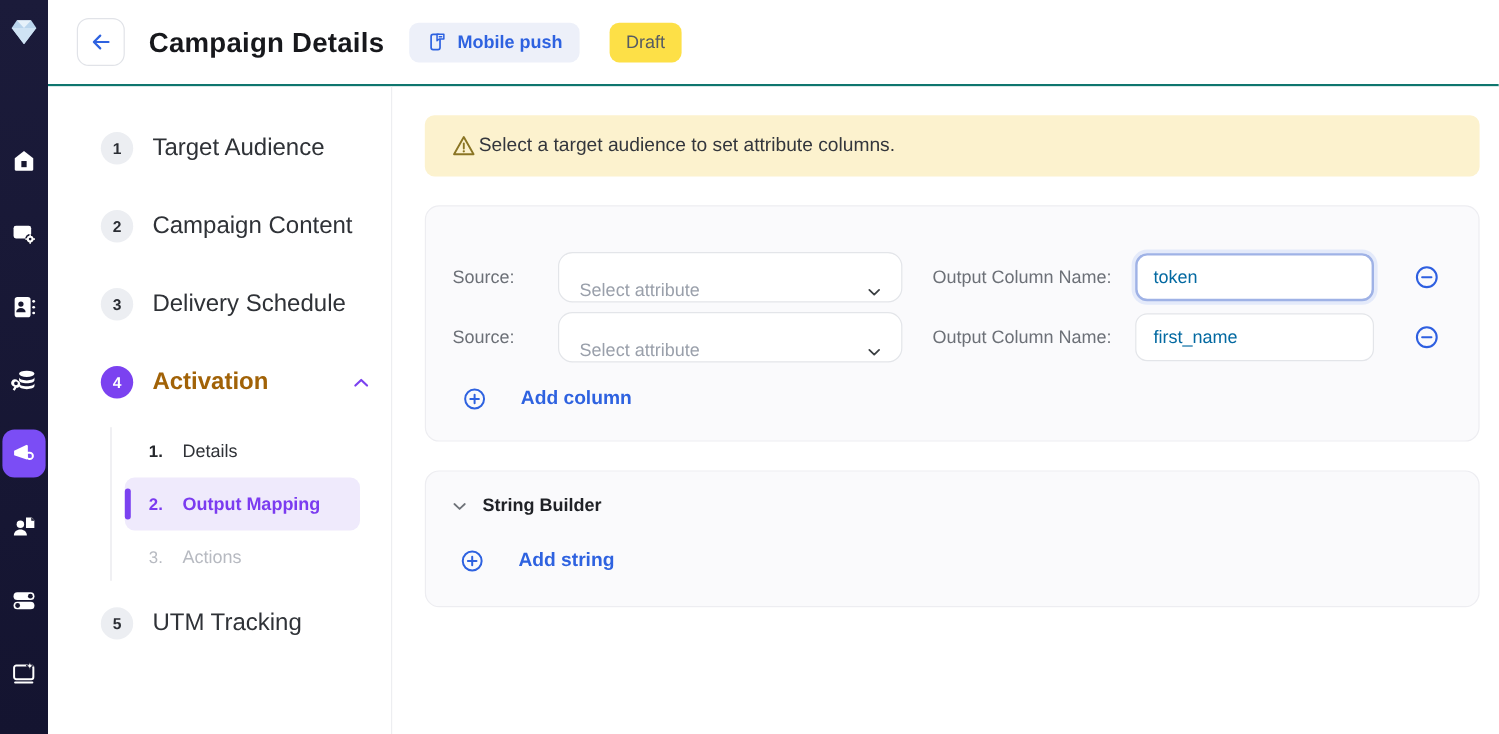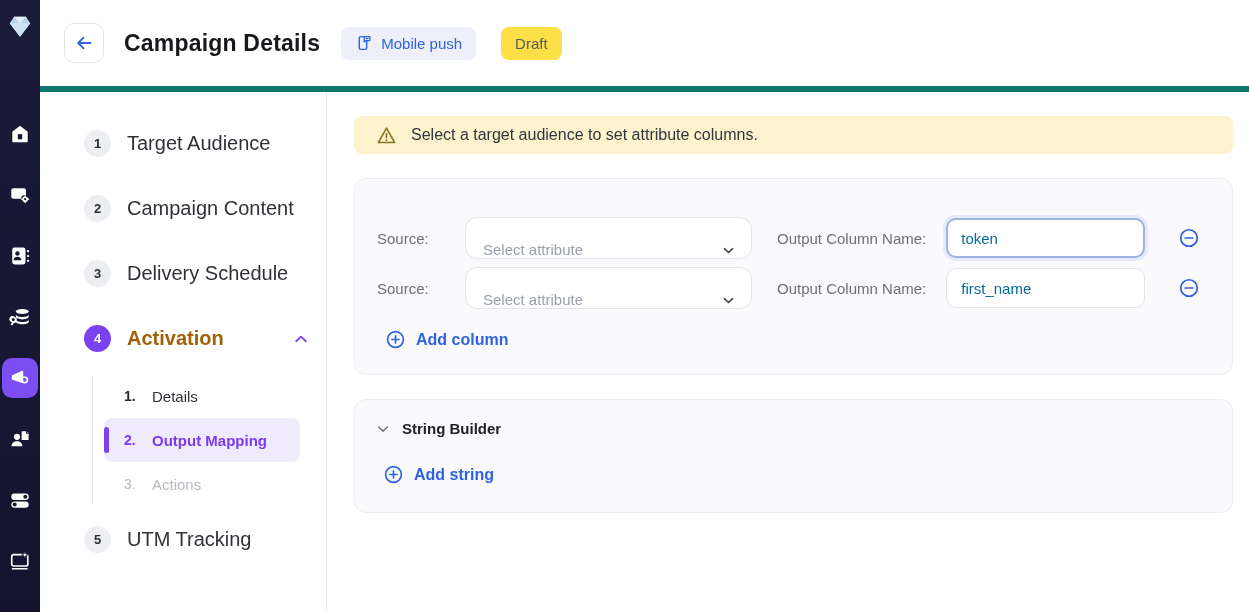--- a/index.html
+++ b/index.html
@@ -12,24 +12,24 @@
   .rail { width:40px; background:linear-gradient(180deg,#1b1b3a 0%,#141430 100%); display:flex; flex-direction:column; align-items:center; padding-top:12px; flex-shrink:0; }
   .rail-logo { width:30px; height:28px; display:flex; align-items:center; justify-content:center; }
   .rail-nav { display:flex; flex-direction:column; margin-top:74px; gap:21px; }
   .rail-item { width:36px; height:40px; border-radius:10px; display:flex; align-items:center; justify-content:center; cursor:pointer; }
   .rail-item.active { background:#7b4df5; }
   .rail-item svg { display:block; }
 
   
   .right { flex:1; display:flex; flex-direction:column; min-width:0; }
 
-  .topbar { height:92px; background:#fff; border-bottom:6px solid #0f766e; display:flex; align-items:center; padding:0 24px; flex-shrink:0; }
+  .topbar { height:72px; background:#fff; border-bottom:2px solid #0f766e; display:flex; align-items:center; padding:0 24px; flex-shrink:0; }
   .back-btn { width:40px; height:40px; background:#fff; border:1px solid #e1e3e8; border-radius:10px; display:flex; align-items:center; justify-content:center; cursor:pointer; }
   .page-title { font-size:23px; font-weight:700; color:#17181c; margin-left:20px; letter-spacing:.2px; }
-  .badge { display:flex; align-items:center; gap:9px; height:33px; padding:0 14px; border-radius:8px; font-size:15px; font-weight:400; margin-left:21px; }
+  .badge { display:flex; align-items:center; gap:9px; height:33px; padding:0 14px; border-radius:8px; font-size:15px; font-weight:700; margin-left:21px; }
   .badge.channel { background:#edf0f9; color:#2e62e0; }
   .badge.status { background:#fde047; color:#565b63; margin-left:25px; font-weight:500; }
 
   .body-row { flex:1; display:flex; min-height:0; }
 
   
   .steps-panel { width:287px; flex-shrink:0; border-right:1px solid #e9eaee; padding:38px 0 0 44px; background:#fff; }
   .step { display:flex; align-items:center; gap:16px; margin-bottom:38px; cursor:pointer; position:relative; width:230px; }
   .step-num { width:27px; height:27px; border-radius:50%; background:#eceef2; color:#2a2d33; font-size:13px; font-weight:700; display:flex; align-items:center; justify-content:center; flex-shrink:0; }
   .step-label { font-size:20px; color:#2f3237; }
@@ -45,21 +45,21 @@
   .substep.active { background:#efeafc; }
   .substep.active::before { content:""; position:absolute; left:0; top:9px; width:5px; height:26px; border-radius:3px; background:#7b42f0; }
   .substep.active .substep-num, .substep.active .substep-label { color:#7b3bf0; }
   .substep.active .substep-label { font-weight:600; }
   .substep.disabled { cursor:default; }
   .substep.disabled .substep-num, .substep.disabled .substep-label { color:#b7bac1; font-weight:400; }
 
   
   .content { flex:1; padding:24px 16px 0 27px; background:#fff; min-width:0; }
 
-  .banner { height:38px; background:#fcf2ce; border-radius:8px; display:flex; align-items:center; padding:0 22px; gap:14px; }
+  .banner { height:51px; background:#fcf2ce; border-radius:8px; display:flex; align-items:center; padding:0 22px; gap:2px; }
   .banner-text { font-size:16px; color:#33363c; }
 
   .card { background:#fafafc; border:1px solid #ededf1; border-radius:12px; margin-top:24px; padding:20px 22px 24px; }
   .card-head { display:flex; align-items:center; }
   .card-title { font-size:15px; font-weight:700; color:#202227; margin-left:11px; }
   .req { color:#d2403a; font-size:15px; font-weight:700; margin-left:7px; }
   .head-right { margin-left:auto; display:flex; align-items:center; gap:13px; }
   .toggle { width:37px; height:20px; border-radius:10px; background:#e7e8ec; position:relative; cursor:pointer; flex-shrink:0; }
   .toggle .knob { position:absolute; left:2px; top:2px; width:16px; height:16px; border-radius:50%; background:#fff; box-shadow:0 1px 2px rgba(0,0,0,.18); }
   .toggle-label { font-size:15px; font-weight:700; color:#202227; }
@@ -68,21 +68,21 @@
   .attr-row.first { margin-top:18px; }
   .field-label { font-size:15px; color:#6c7077; }
   .src-label { width:88px; flex-shrink:0; }
   .select { width:287px; height:42px; background:#fff; border:1px solid #e3e5e9; border-radius:12px; display:flex; align-items:flex-end; justify-content:space-between; padding:0 15px 0 17px; cursor:pointer; flex-shrink:0; }
   .select .ph { font-size:15px; color:#9aa0ab; }
   .out-label { margin-left:25px; margin-right:20px; white-space:nowrap; }
   .txt-input { width:199px; height:40px; border:1px solid #e3e5e9; border-radius:10px; background:#fff; padding:0 14px; font-size:15px; color:#0369a1; font-family:"Liberation Sans","DejaVu Sans",sans-serif; outline:none; caret-color:#1f2126; }
   .txt-input.focused, .txt-input:focus { border:2px solid #9fb2e6; box-shadow:0 0 0 3px #e4eafa; padding:0 13px; }
   .icon-btn { margin-left:auto; margin-right:10px; width:22px; height:22px; border:none; background:none; padding:0; cursor:pointer; display:flex; align-items:center; justify-content:center; flex-shrink:0; }
 
-  .add-btn { display:flex; align-items:center; gap:10px; border:none; background:none; cursor:pointer; color:#2e62e0; font-size:16px; font-weight:700; font-family:"Liberation Sans","DejaVu Sans",sans-serif; margin:20px 0 0 8px; }
+  .add-btn { display:flex; align-items:center; gap:28px; border:none; background:none; cursor:pointer; color:#2e62e0; font-size:16px; font-weight:700; font-family:"Liberation Sans","DejaVu Sans",sans-serif; margin:20px 0 0 8px; }
   .card.sb { padding-bottom:27px;padding-left:20px; }
   .card.sb .add-btn { margin-top:27px; }
 </style>
 </head>
 <body>
 
 <div class="app">
 
   <nav class="rail">
     <div class="rail-logo">

